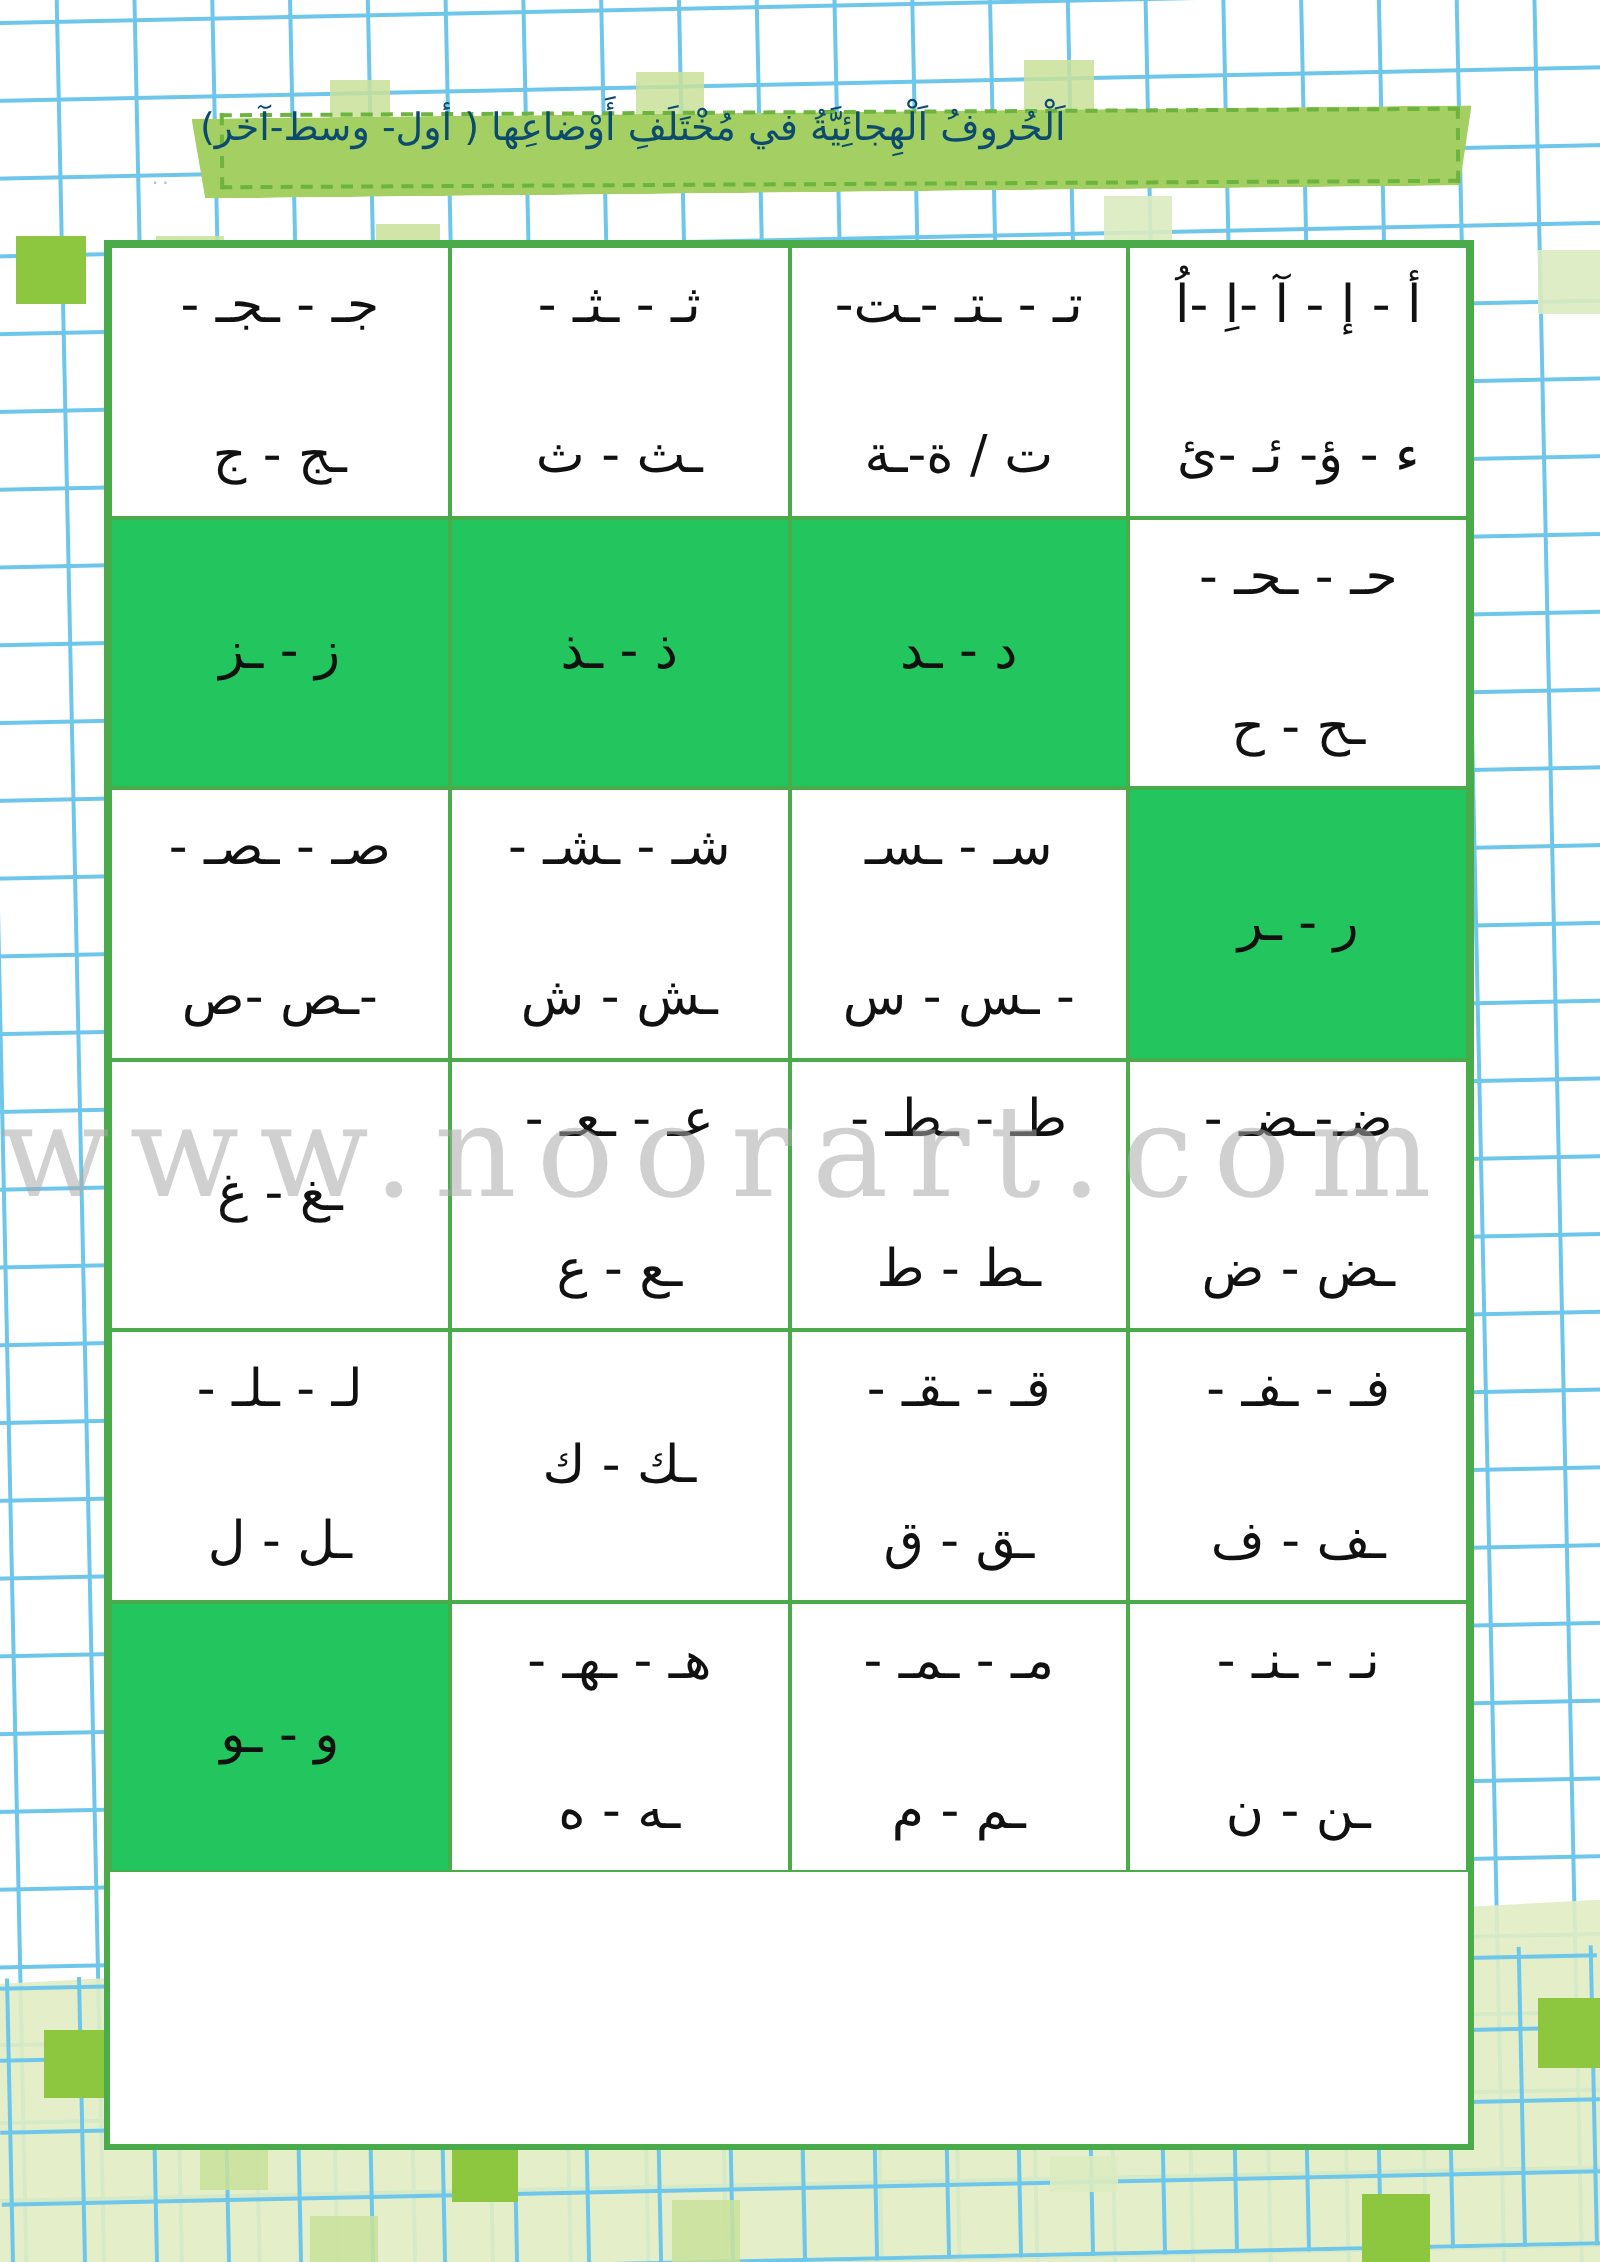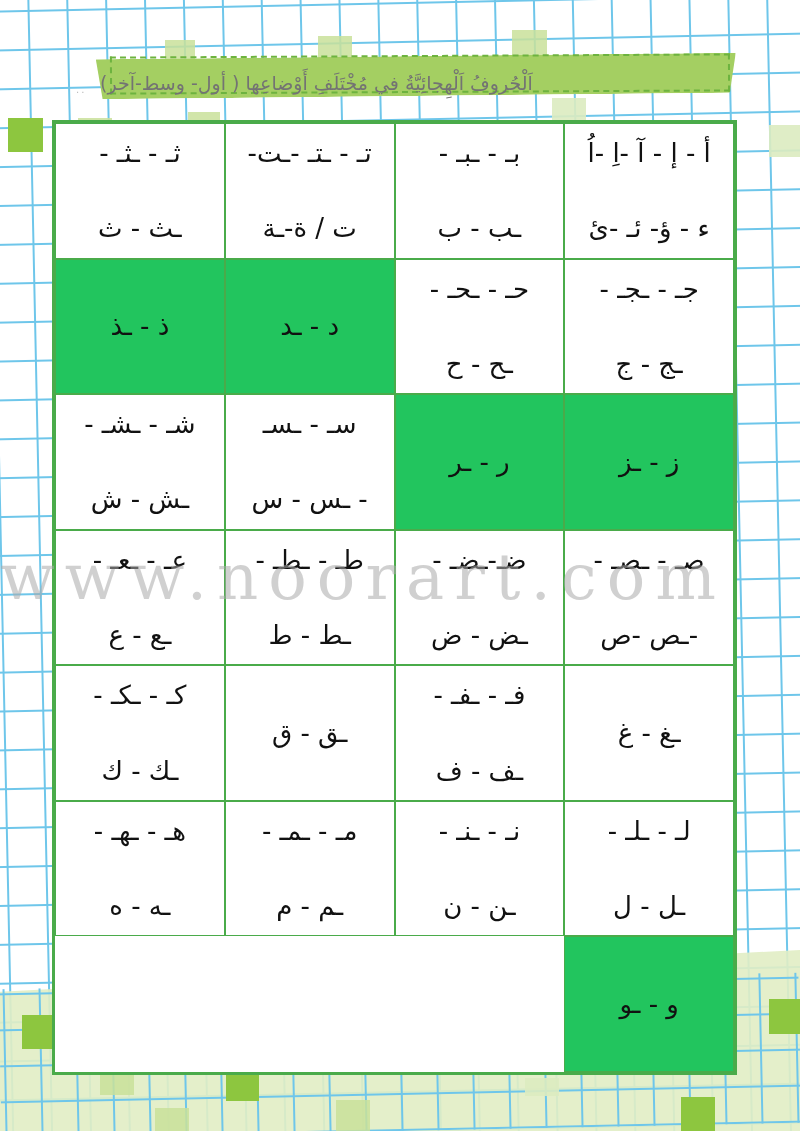--- a/index.html
+++ b/index.html
@@ -70,33 +70,33 @@
     width: 620px;
     height: 38px;
     border: 2px dashed #6db33f;
     border-left-width: 2px;
     box-sizing: border-box;
     transform: rotate(-0.3deg);
   }
   .title-text {
     position: absolute;
     left: 100px;
-    top: 63px;
+    top: 44px;
     width: 630px;
     height: 40px;
     display: flex;
     align-items: center;
     justify-content: flex-end;
     padding-right: 26px;
     box-sizing: border-box;
     direction: rtl;
     text-align: right;
     font-family: "DejaVu Sans", sans-serif;
     font-size: 19px;
-    color: #737373;
+    color: #0c4a6e;
   }
   .title-dots {
     position: absolute;
     left: 76px;
     top: 84px;
     color: #bbbbbb;
     font-size: 10px;
     letter-spacing: 2px;
   }
 
@@ -178,24 +178,20 @@
 <div class="title-dash"></div>
 <div class="title-text">اَلْحُروفُ اَلْهِجائِيَّةُ في مُخْتَلَفِ أَوْضاعِها ( أول- وسط-آخر)</div>
 <div class="title-dots">..</div>
 
 <div class="letters-table" id="letters-table">
     <div class="cell">
       <span class="line">أ - إ - آ -اِ -اُ</span>
       <span class="line">ء - ؤ- ئـ -ئ</span>
     </div>
     <div class="cell">
-      <span class="line">بـ - ـبـ -</span>
-      <span class="line">ـب - ب</span>
-    </div>
-    <div class="cell">
       <span class="line">تـ - ـتـ -ـت-</span>
       <span class="line">ت / ة-ـة</span>
     </div>
     <div class="cell">
       <span class="line">ثـ - ـثـ -</span>
       <span class="line">ـث - ث</span>
     </div>
     <div class="cell">
       <span class="line">جـ - ـجـ -</span>
       <span class="line">ـج - ج</span>
@@ -241,24 +237,24 @@
       <span class="line">ـع - ع</span>
     </div>
     <div class="cell">
       <span class="line">ـغ - غ</span>
     </div>
     <div class="cell">
       <span class="line">فـ - ـفـ -</span>
       <span class="line">ـف - ف</span>
     </div>
     <div class="cell">
+      <span class="line">قـ - ـقـ -</span>
       <span class="line">ـق - ق</span>
     </div>
     <div class="cell">
-      <span class="line">كـ - ـكـ -</span>
       <span class="line">ـك - ك</span>
     </div>
     <div class="cell">
       <span class="line">لـ - ـلـ -</span>
       <span class="line">ـل - ل</span>
     </div>
     <div class="cell">
       <span class="line">نـ - ـنـ -</span>
       <span class="line">ـن - ن</span>
     </div>

